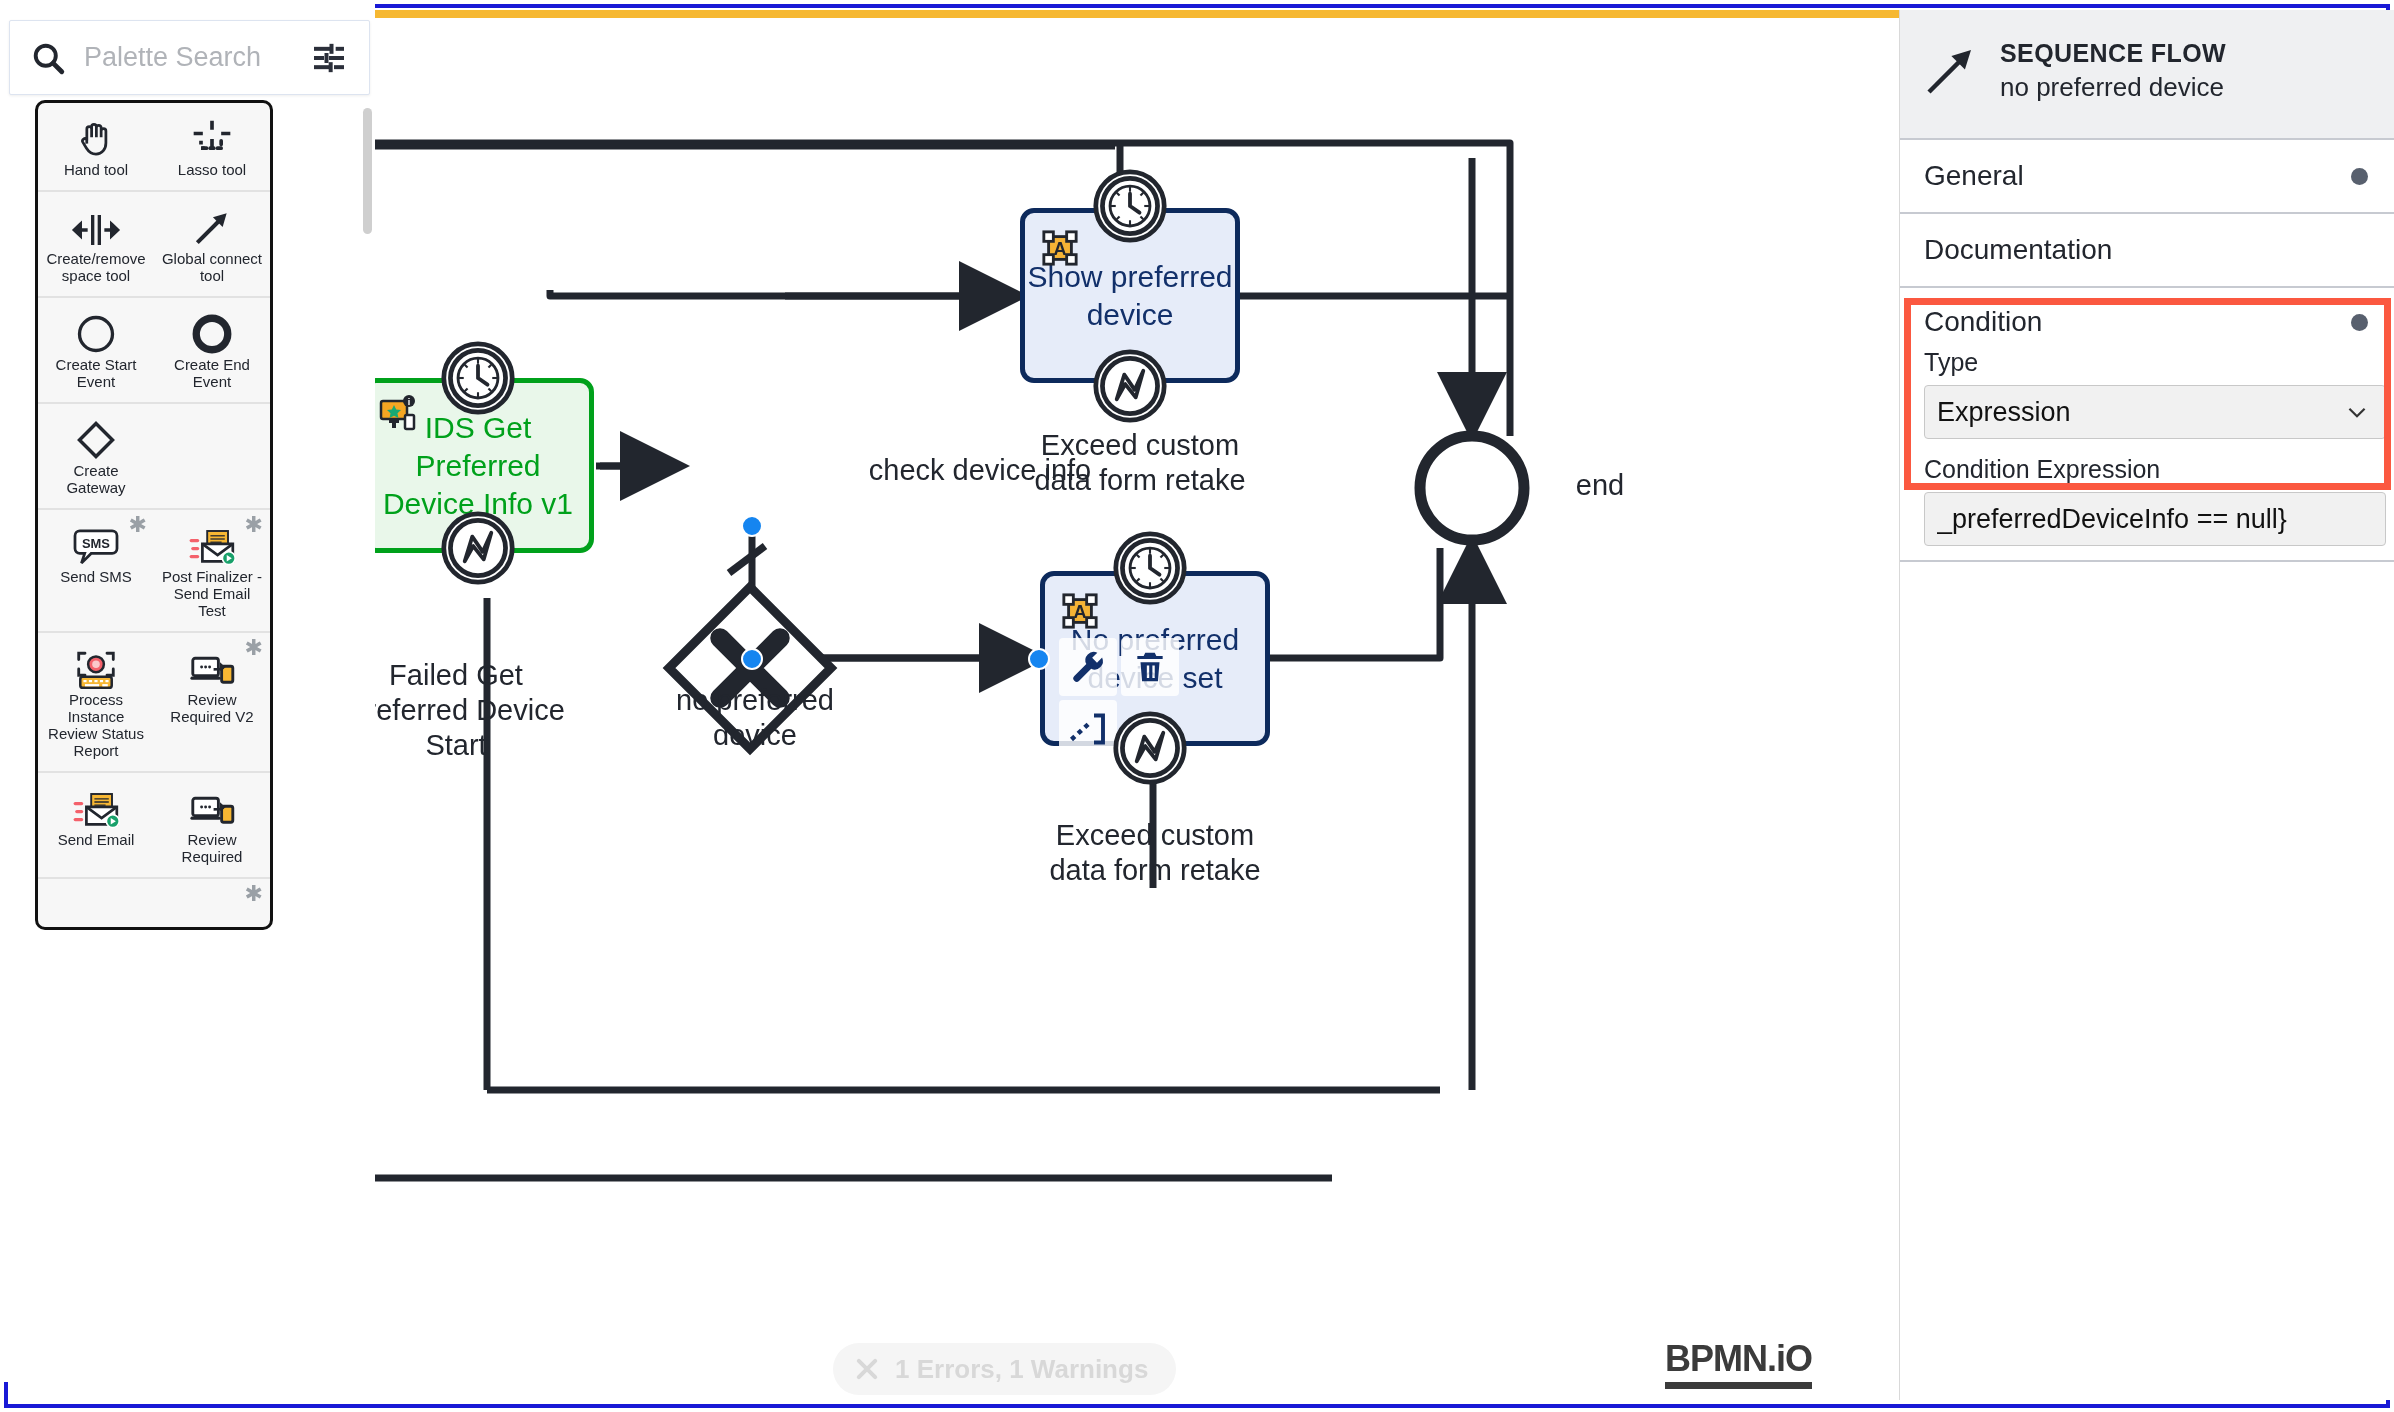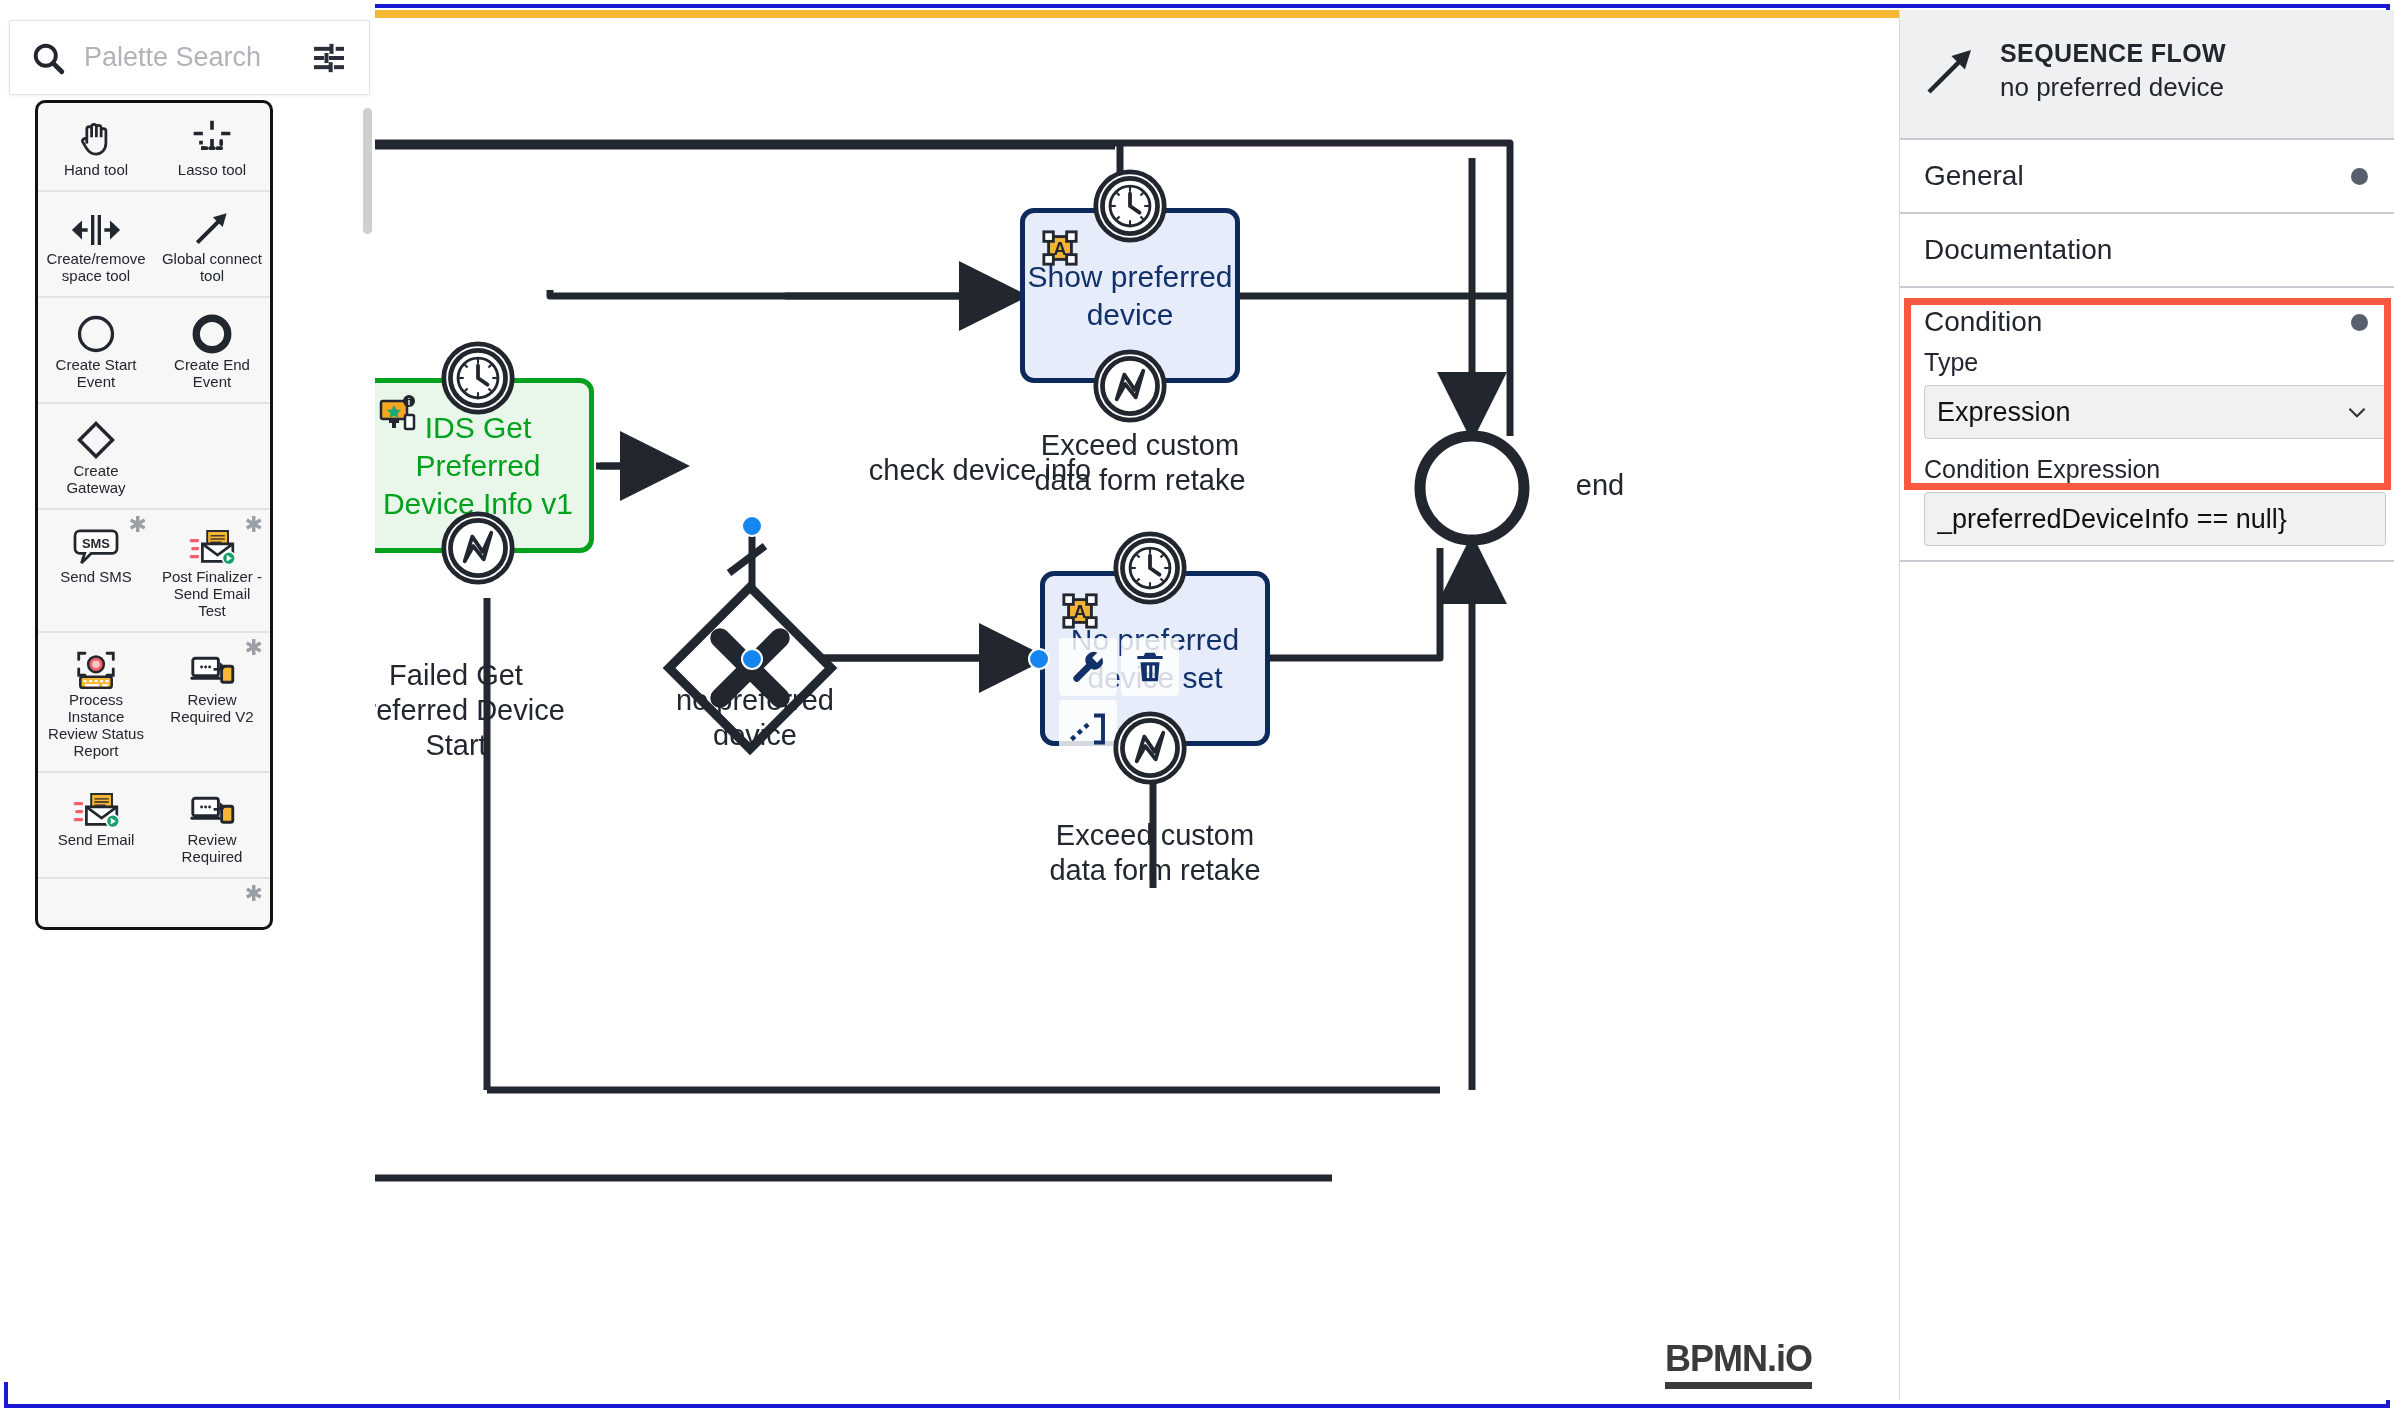--- a/index.html
+++ b/index.html
@@ -515,20 +515,26 @@
 Start</div>
     <div class="dg-label" style="left:790px; top:435px; width:300px;">check device info</div>
     <div class="dg-label" style="left:605px; top:665px; width:220px;">no preferred
 device</div>
     <div class="dg-label" style="left:950px; top:410px; width:300px;">Exceed custom
 data form retake</div>
     <div class="dg-label" style="left:965px; top:800px; width:300px;">Exceed custom
 data form retake</div>
     <div class="dg-label" style="left:1500px; top:450px; width:120px; text-align:center;">end</div>
 
+    <div class="errors-pill">
+      <svg width="28" height="28" viewBox="0 0 24 24">
+        <path d="M5 5 L19 19 M19 5 L5 19" stroke="#d8d8d8" stroke-width="3.5" stroke-linecap="round"></path>
+      </svg>
+      <span>1 Errors, 1 Warnings</span>
+    </div>
 
     <div class="bpmn-logo">BPMN.iO</div>
 
     <div class="bin-tooltip">Bin</div>
 
     <div class="action-stack">
       <div class="action-btn">
         <svg width="40" height="40" viewBox="0 0 24 24">
           <path d="M14 4 h6 v6 M20 4 L13 11 M10 20 H4 v-6 M4 20 L11 13" fill="none" stroke="#8a6410" stroke-width="2.4" stroke-linecap="round" stroke-linejoin="round"></path>
           <path d="M20 4 L16.5 4 L20 4 L20 7.5 z" fill="#8a6410"></path>

